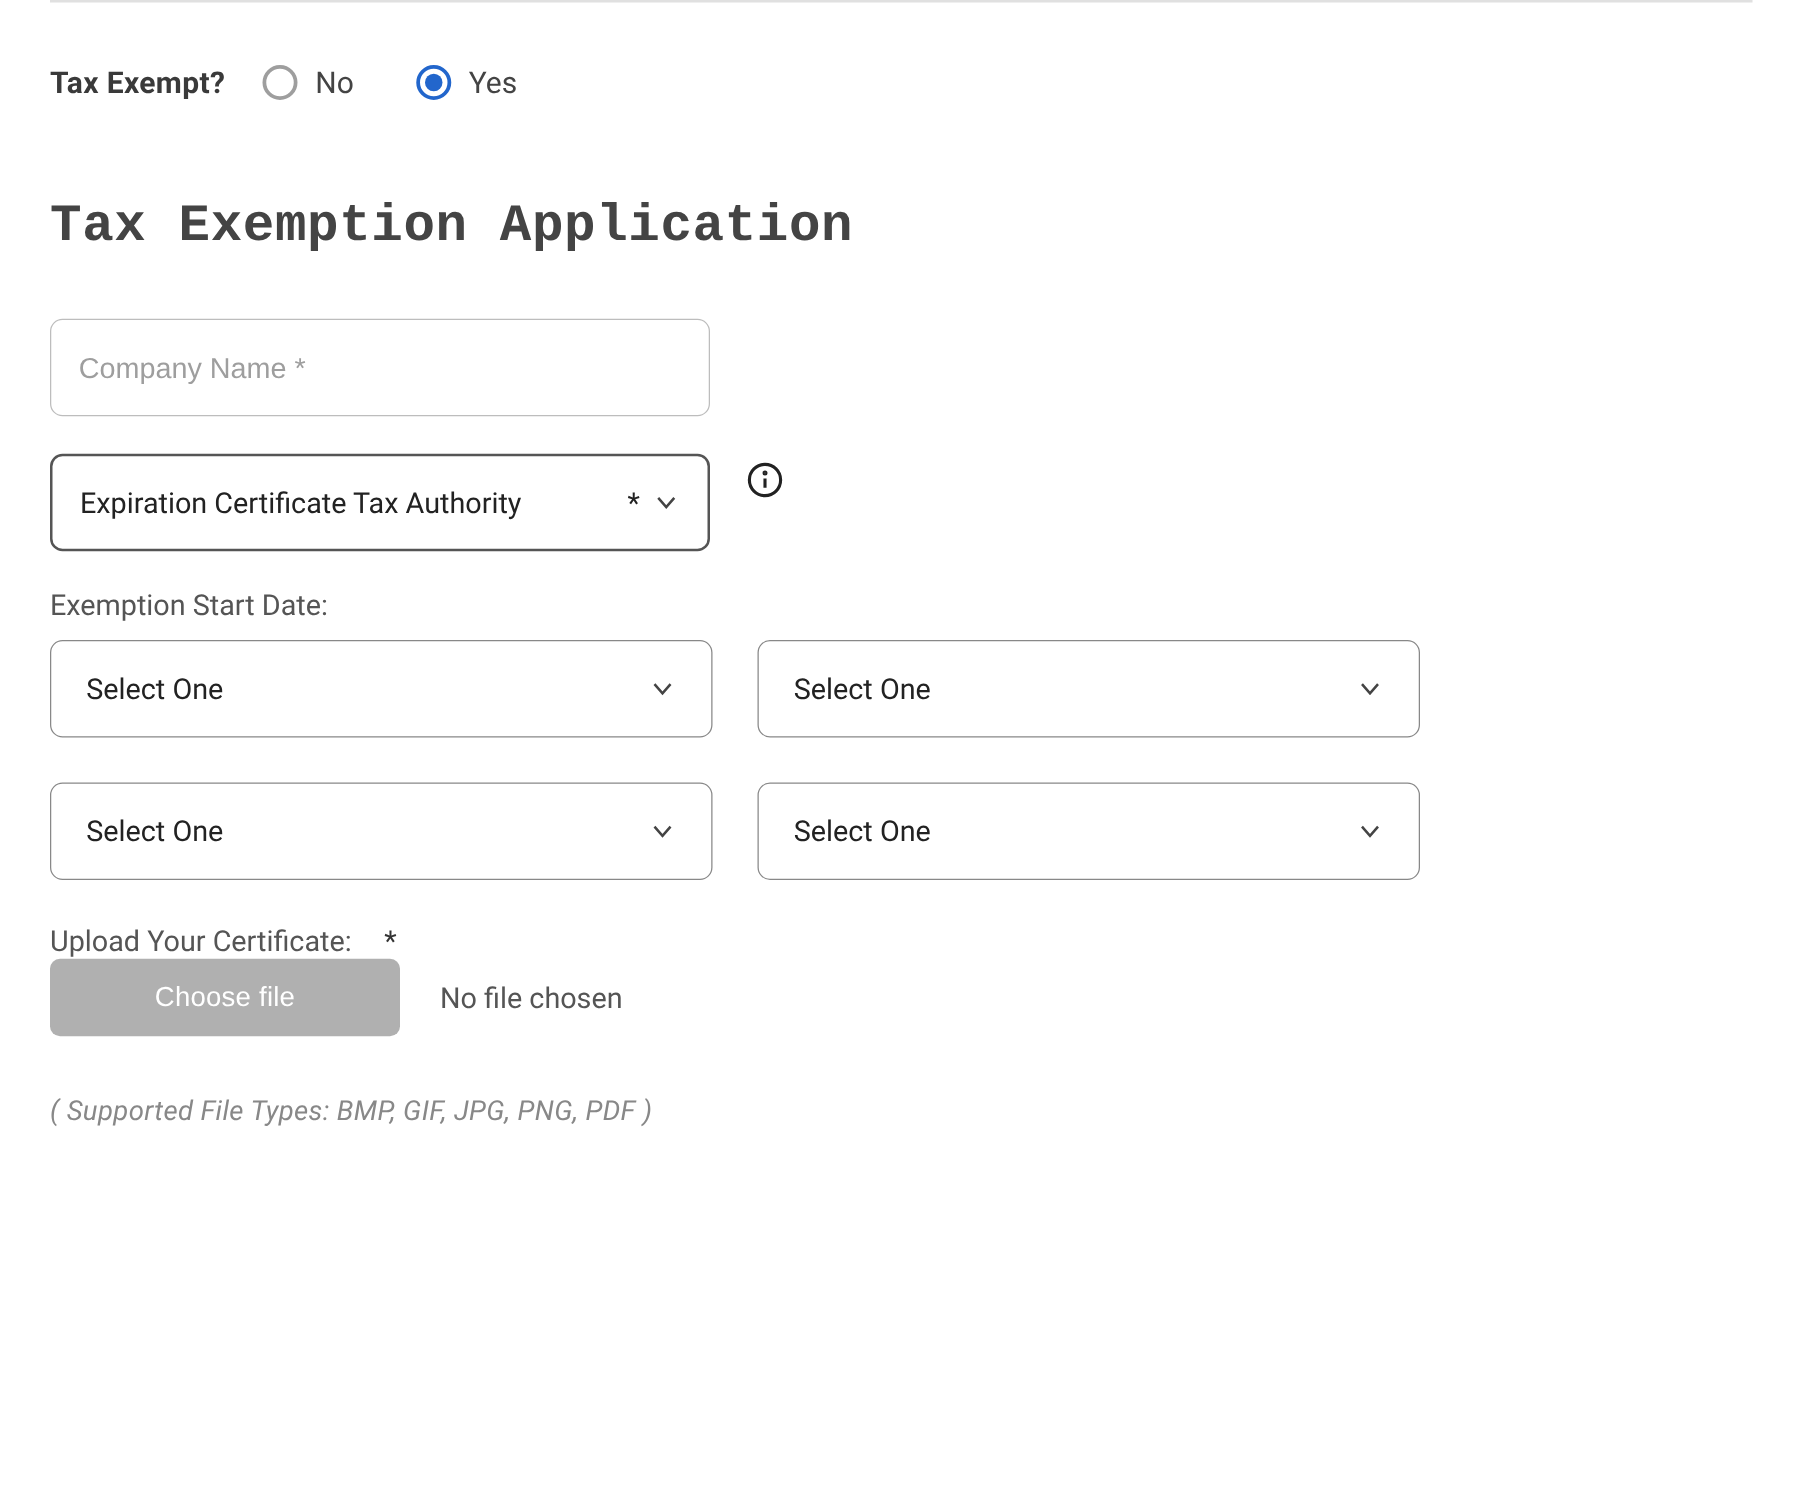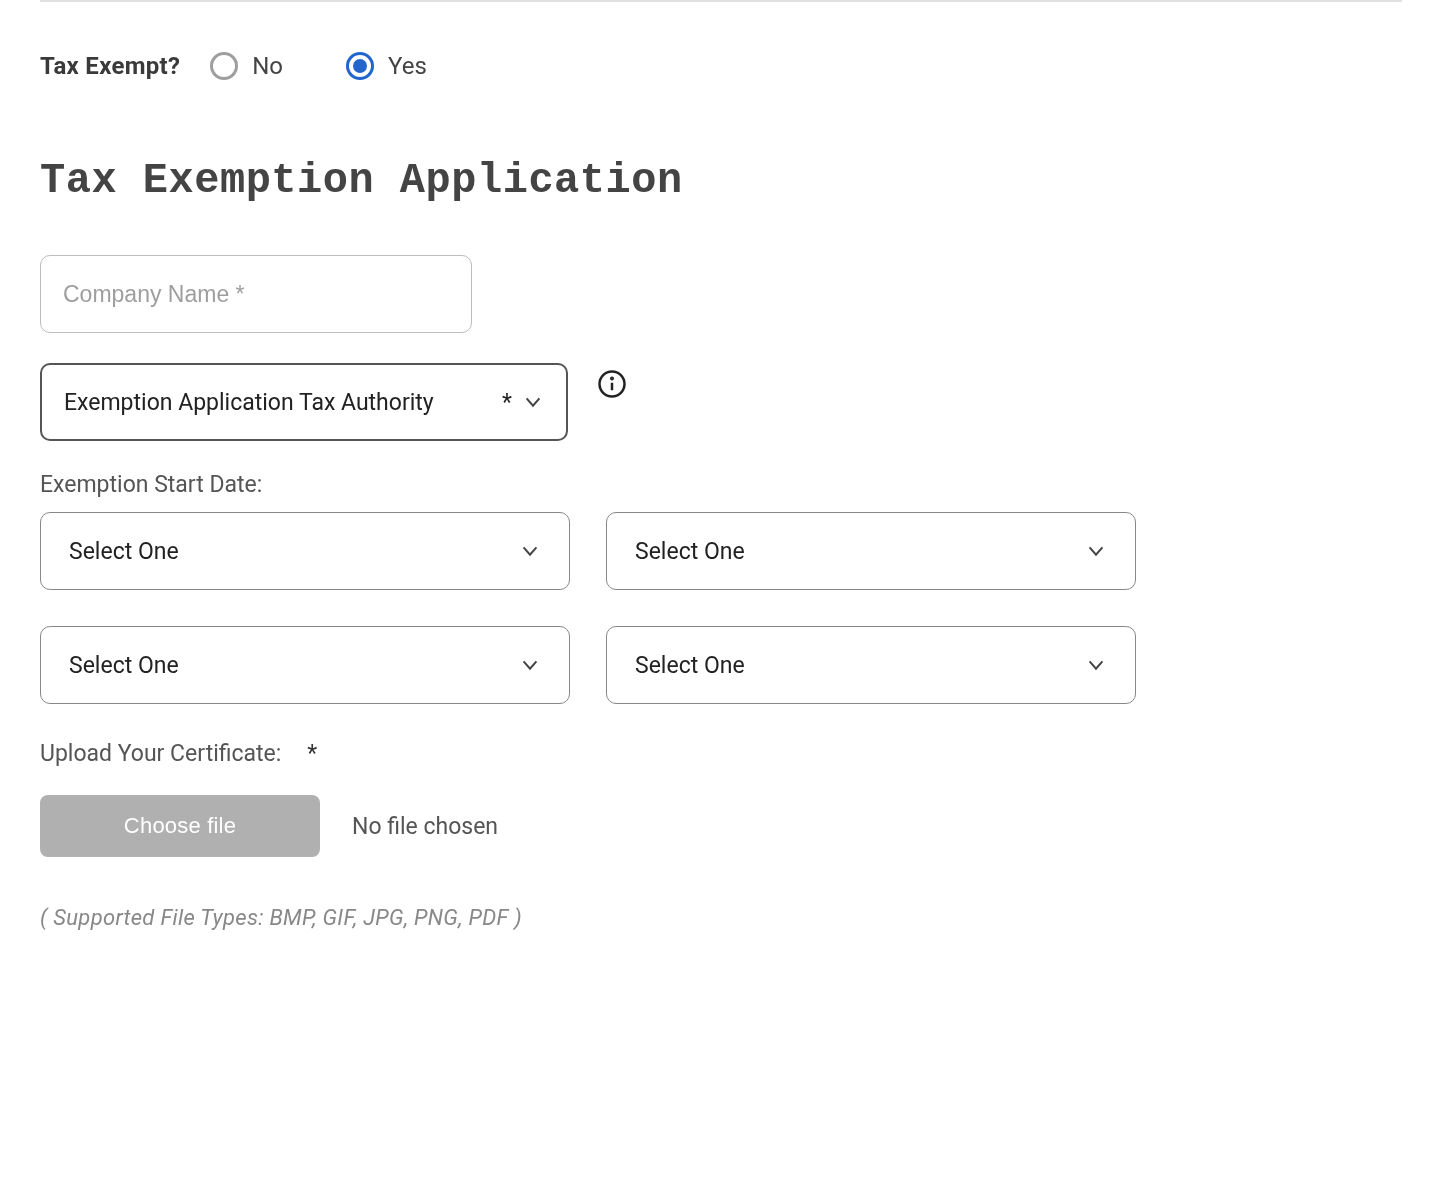--- a/index.html
+++ b/index.html
@@ -25,21 +25,21 @@
     }
     .tax-exempt-label {
       font-size: 24px;
       font-weight: 700;
       color: #3a3a3a;
       letter-spacing: 0.3px;
     }
     .radio-group {
       display: flex;
       align-items: center;
-      gap: 63px;
+      gap: 50px;
     }
     .radio-option {
       display: flex;
       align-items: center;
       gap: 14px;
       cursor: pointer;
     }
     .radio-circle {
       width: 28px;
       height: 28px;
@@ -68,21 +68,21 @@
       font-weight: 700;
       color: #444;
       letter-spacing: 0.5px;
       margin-bottom: 50px;
       font-family: Liberation Mono, monospace;
     }
     .form-row {
       margin-bottom: 30px;
     }
     .text-input {
-      width: 432px;
+      width: 528px;
       height: 78px;
       border: 1px solid #bdbdbd;
       border-radius: 10px;
       padding: 0 22px;
       font-size: 23px;
       color: #222;
       background: #fff;
       outline: none;
     }
     .text-input::placeholder {
@@ -167,21 +167,20 @@
       flex: 1;
       max-width: 530px;
     }
     .select-box-wide .select-label {
       font-size: 23px;
       color: #222;
     }
     .upload-label-row {
       font-size: 23px;
       color: #555;
-      margin-bottom: 28px;
       display: flex;
       align-items: center;
       gap: 14px;
     }
     .upload-label-row .asterisk-alone {
       font-size: 23px;
       color: #333;
       margin-left: 12px;
     }
     .upload-row {
@@ -241,21 +240,21 @@
 
 <h1 class="page-heading">Tax Exemption Application</h1>
 
 <div class="form-row">
   <input type="text" class="text-input" placeholder="Company Name *" style="">
 </div>
 
 <div class="form-row">
   <div class="select-row">
     <div class="select-box">
-      <span class="select-label">Exemption Application Tax Authority</span>
+      <span class="select-label">Expiration Certificate Tax Authority</span>
       <span class="select-right">
         <span class="asterisk">*</span>
         <span class="chevron-down">
           <svg viewBox="0 0 24 24">
               <polyline points="5 8 12 16 19 8"></polyline>
             </svg>
         </span>
       </span>
     </div>
     <span class="info-icon">

